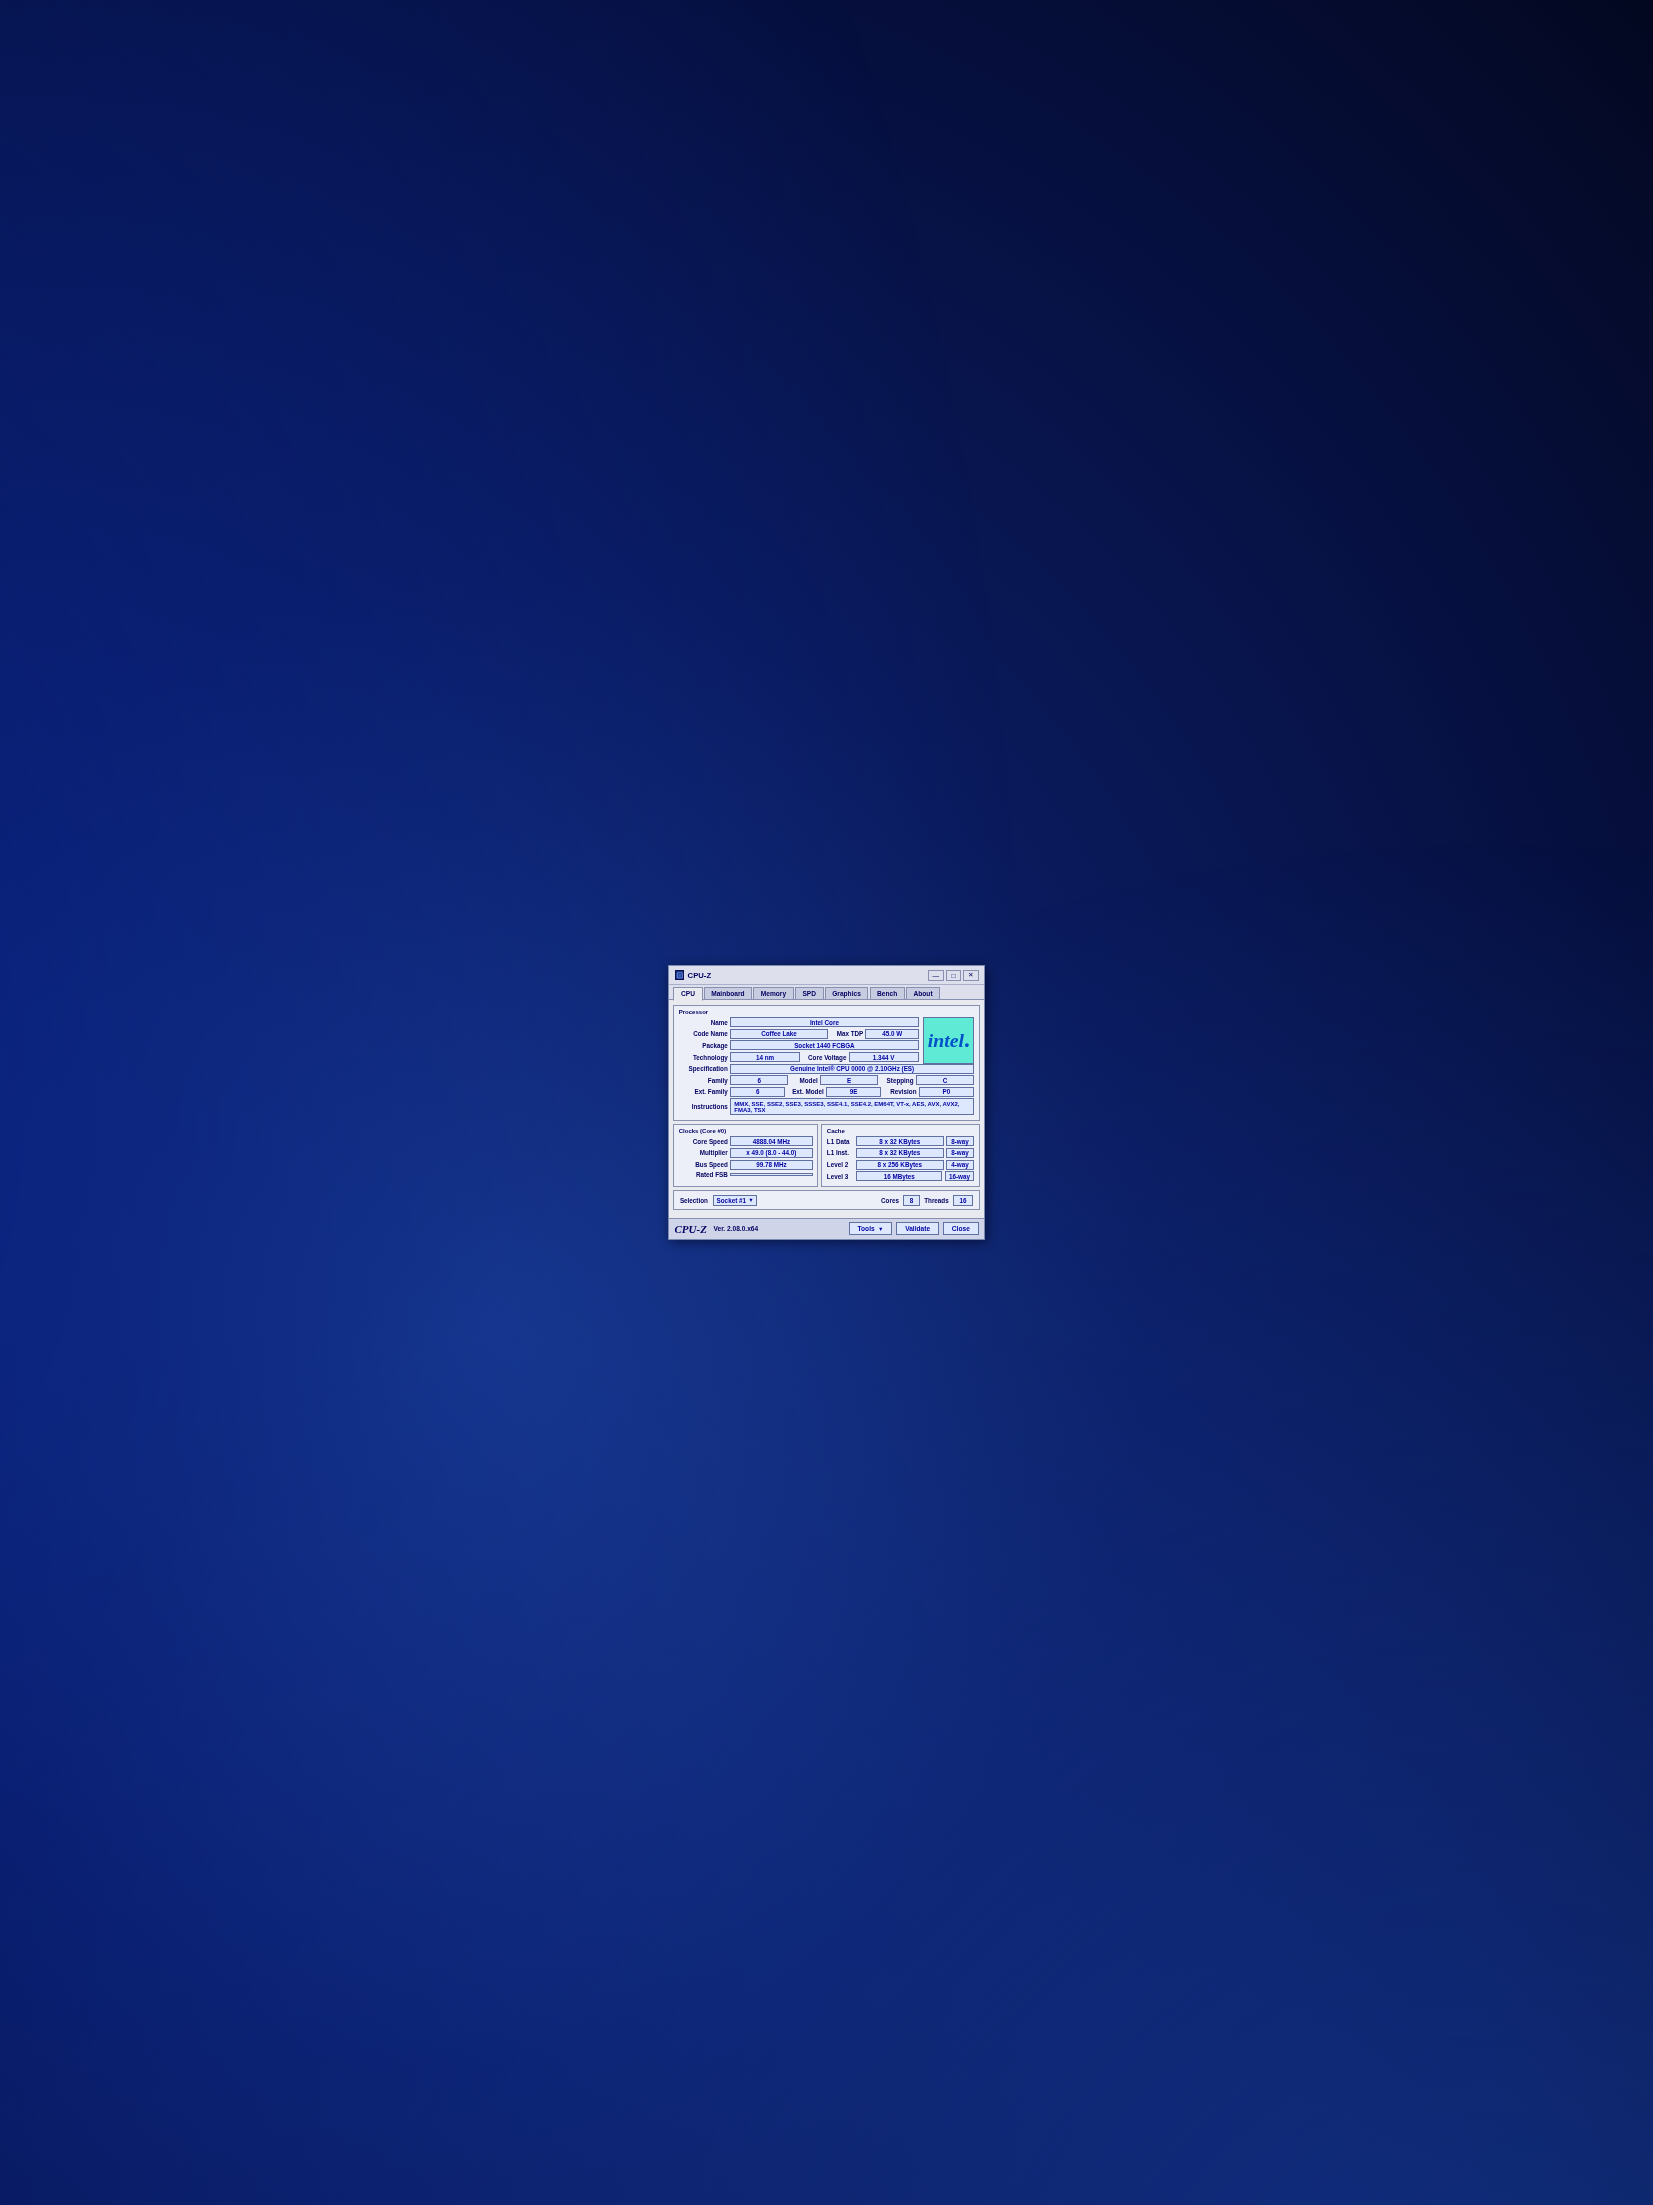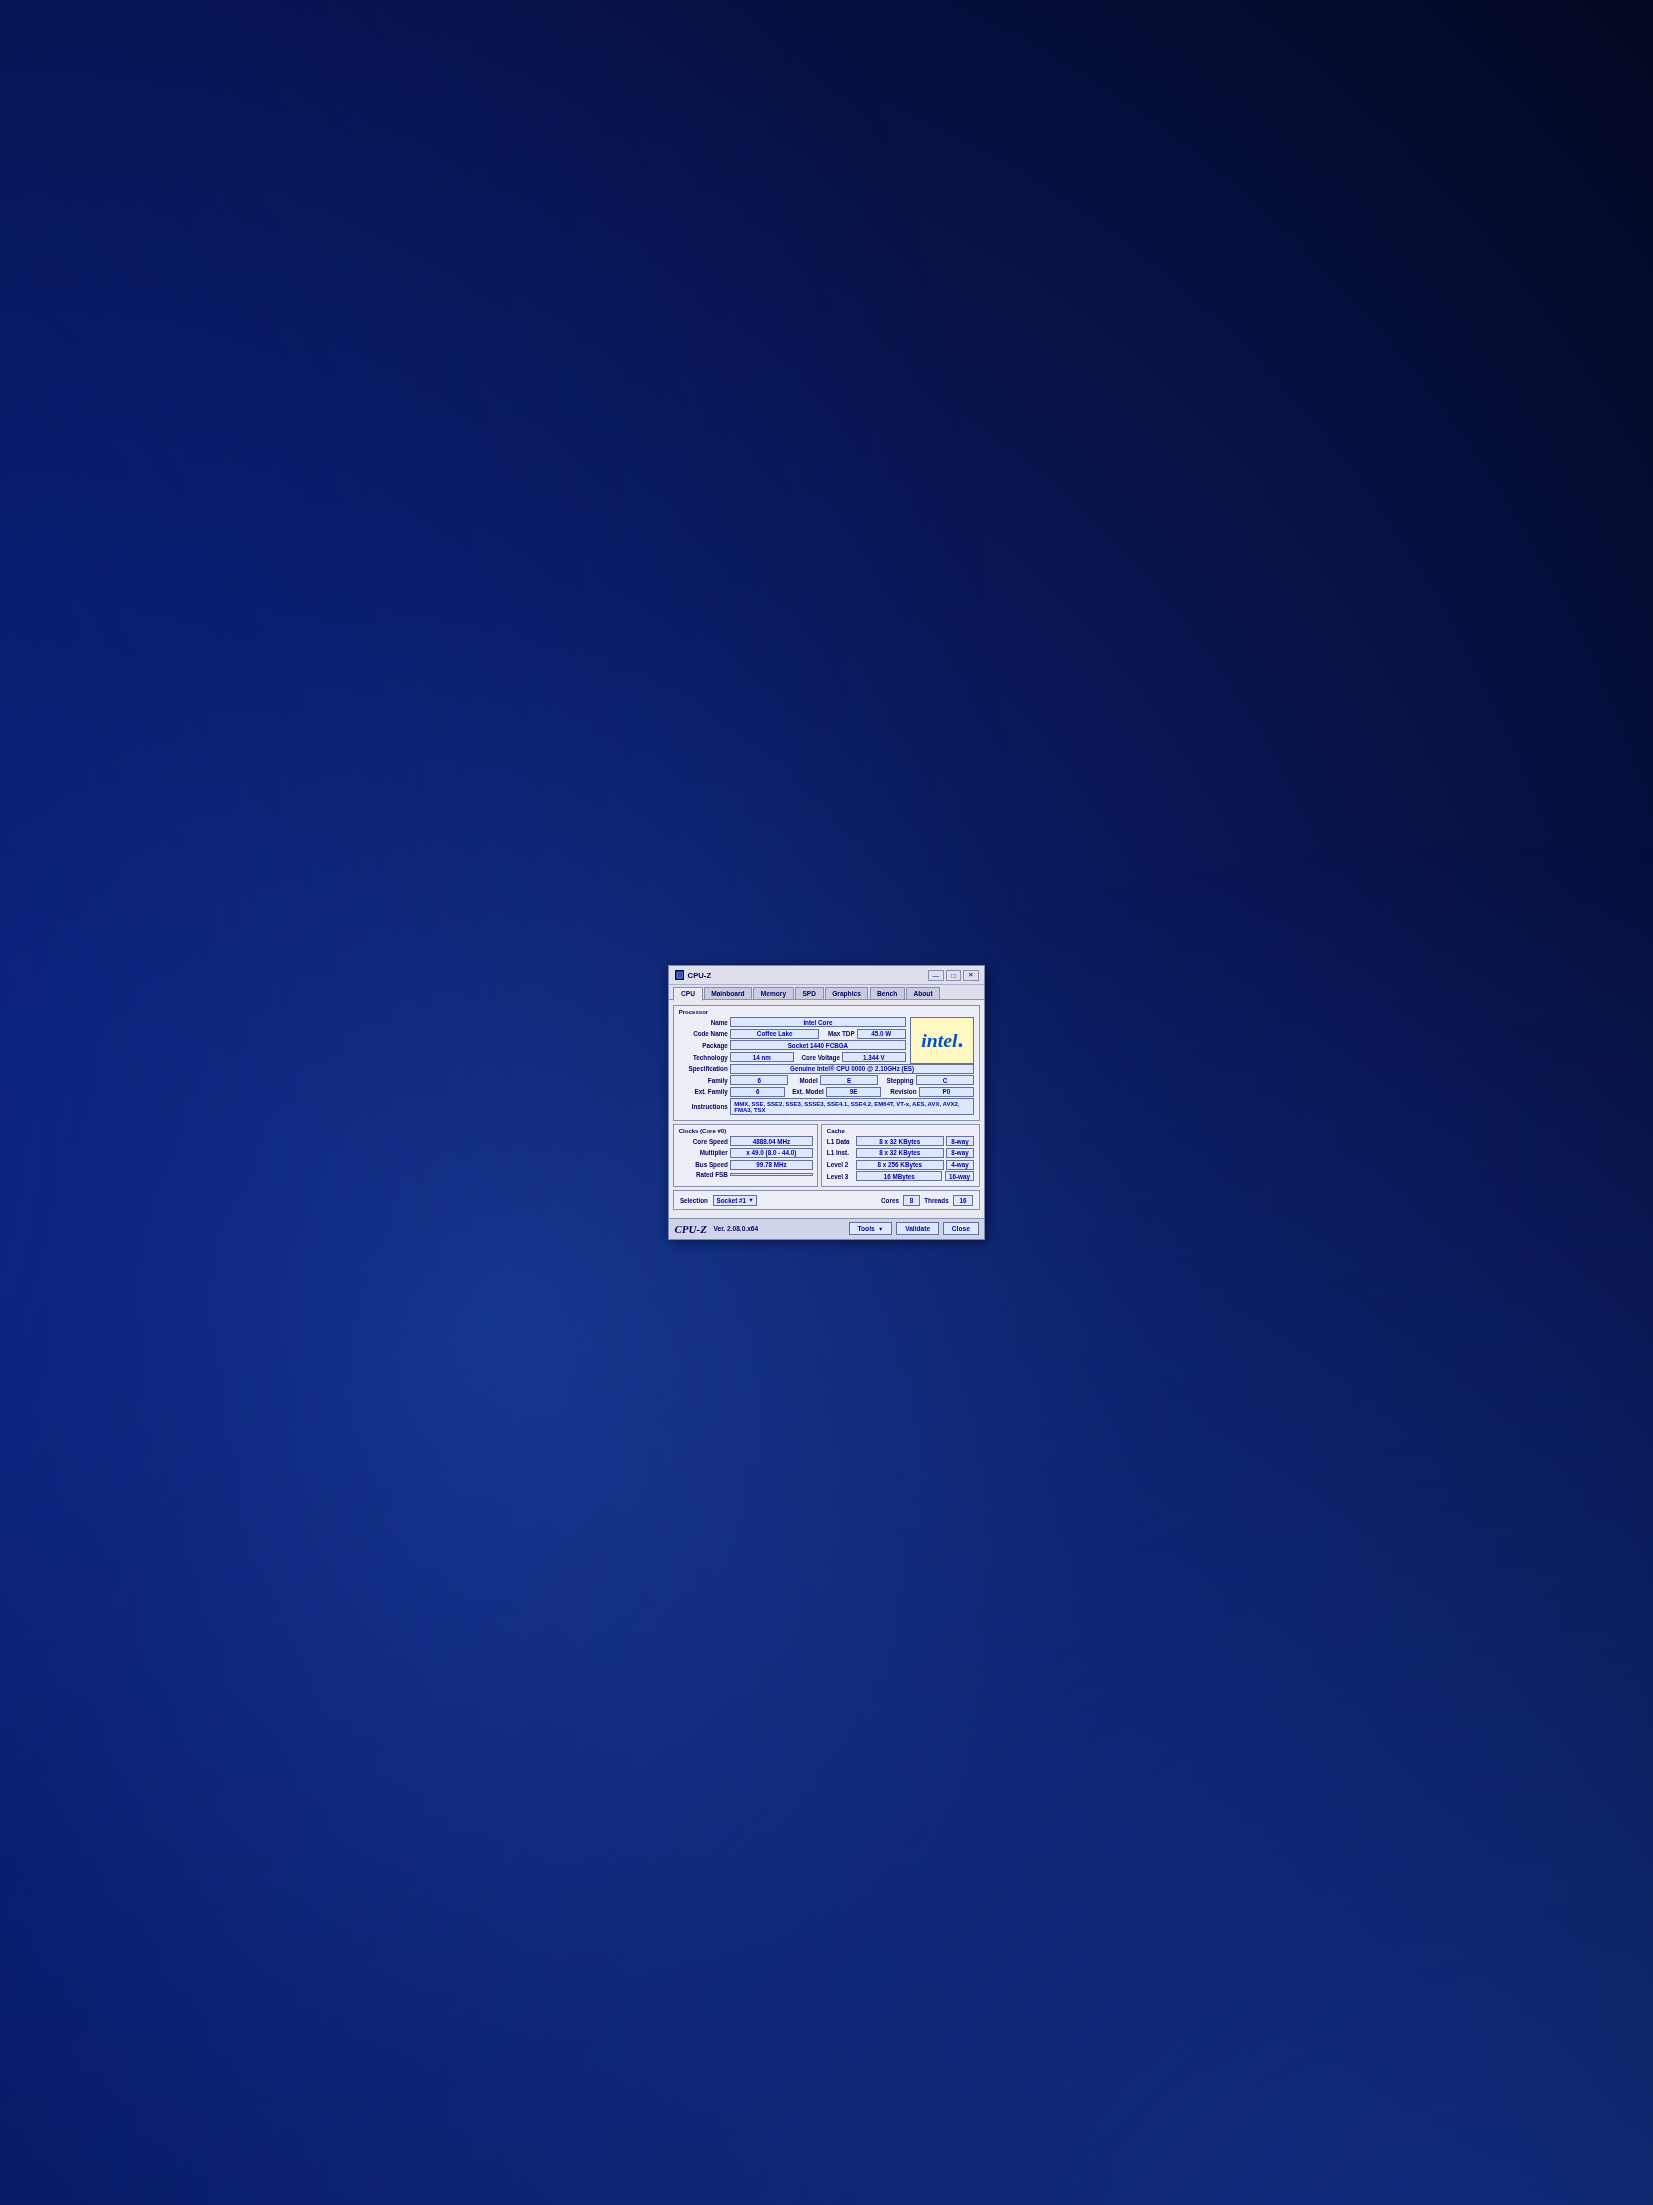--- a/index.html
+++ b/index.html
@@ -169,26 +169,26 @@
 
     
     .processor-row {
       display: flex;
       gap: 4.4px;
     }
     .processor-fields {
       flex: 1;
     }
     .intel-logo-area {
-      width: 64px;
+      width: 51px;
       display: flex;
       align-items: center;
       justify-content: center;
       border: 1.1px solid #6070a0;
-      background: #fef9c3;
+      background: #5eead4;
     }
 
     
     .clocks-cache {
       display: flex;
       gap: 3.3px;
       margin-bottom: 3.3px;
     }
     .clocks-section {
       flex: 1;

